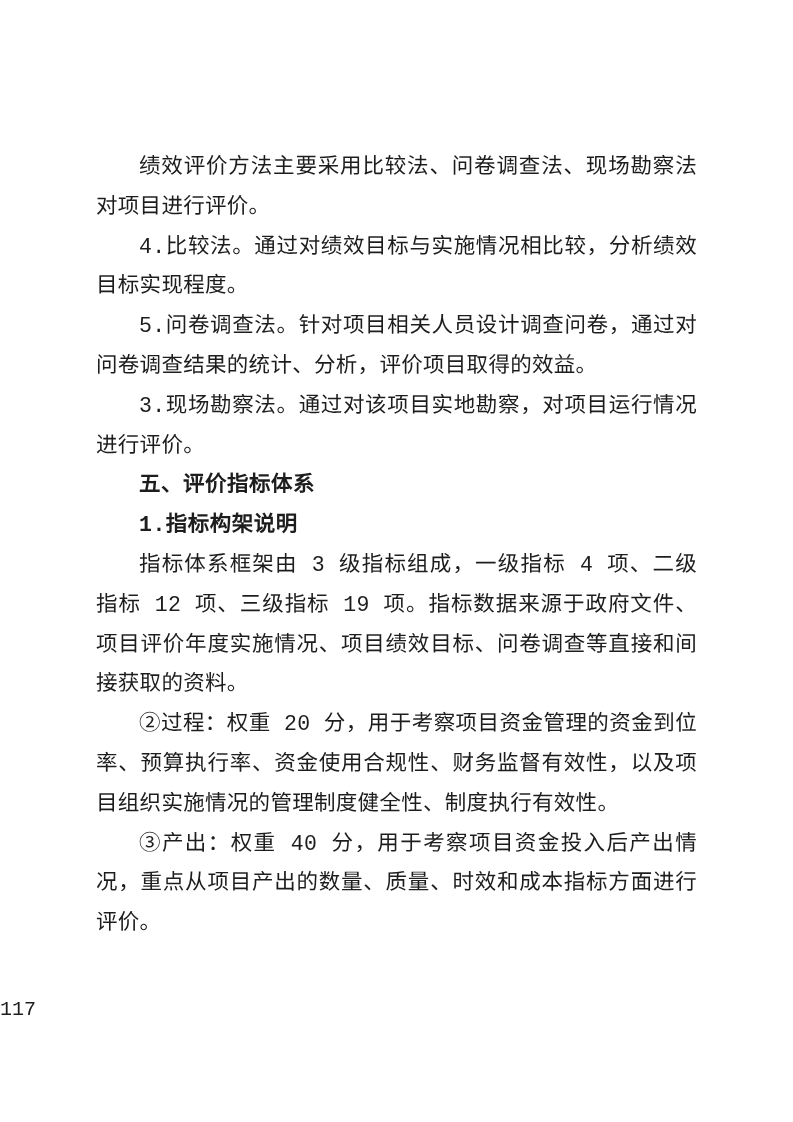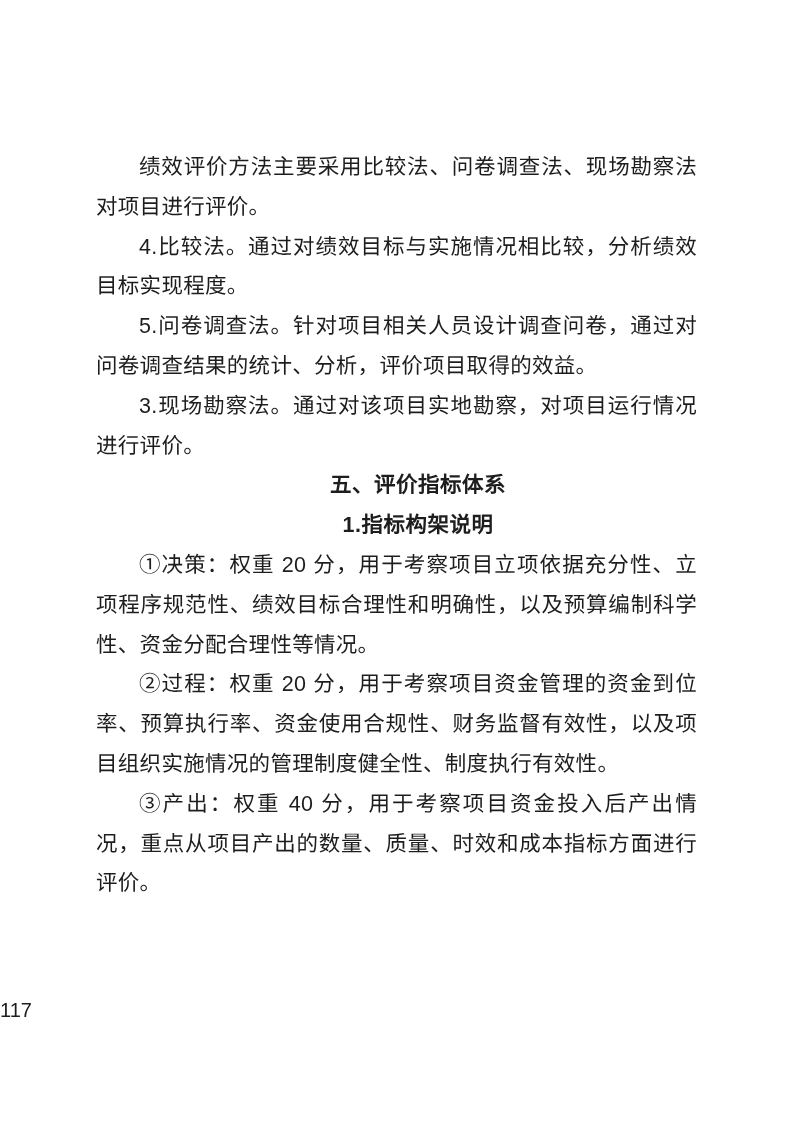--- a/index.html
+++ b/index.html
@@ -5,21 +5,21 @@
   html, body {
     margin: 0;
     padding: 0;
     background: #ffffff;
   }
   .page {
     position: relative;
     width: 793px;
     height: 1122px;
     background: #ffffff;
-    font-family: Liberation Sans, sans-serif;
+    font-family: Liberation Mono, monospace;
     color: #1d1d1d;
     overflow: hidden;
     box-sizing: border-box;
     border-radius: 10px;
   }
   .content {
     position: absolute;
     left: 96px;
     top: 148px;
     width: 601px;
@@ -29,21 +29,21 @@
     padding: 0;
     font-size: 21.5px;
     line-height: 39.8px;
     text-align: justify;
     text-justify: inter-character;
     text-indent: 2em;
     letter-spacing: 0.3px;
   }
   .content p.heading {
     font-weight: bold;
-    text-align: center;
+    text-align: left;
     letter-spacing: 0.5px;
   }
   .page-footer {
     position: absolute;
     left: 0;
     top: 999px;
     width: 793px;
     text-align: left;
     font-size: 20px;
     line-height: 22px;
@@ -54,18 +54,18 @@
 <body>
 
 <div class="page">
   <div class="content">
     <p>绩效评价方法主要采用比较法、问卷调查法、现场勘察法对项目进行评价。</p>
     <p>4.比较法。通过对绩效目标与实施情况相比较，分析绩效目标实现程度。</p>
     <p>5.问卷调查法。针对项目相关人员设计调查问卷，通过对问卷调查结果的统计、分析，评价项目取得的效益。</p>
     <p>3.现场勘察法。通过对该项目实地勘察，对项目运行情况进行评价。</p>
     <p class="heading">五、评价指标体系</p>
     <p class="heading">1.指标构架说明</p>
-    <p>①决策：权重 20 分，用于考察项目立项依据充分性、立项程序规范性、绩效目标合理性和明确性，以及预算编制科学性、资金分配合理性等情况。</p>
+    <p>指标体系框架由 3 级指标组成，一级指标 4 项、二级指标 12 项、三级指标 19 项。指标数据来源于政府文件、项目评价年度实施情况、项目绩效目标、问卷调查等直接和间接获取的资料。</p>
     <p>②过程：权重 20 分，用于考察项目资金管理的资金到位率、预算执行率、资金使用合规性、财务监督有效性，以及项目组织实施情况的管理制度健全性、制度执行有效性。</p>
     <p>③产出：权重 40 分，用于考察项目资金投入后产出情况，重点从项目产出的数量、质量、时效和成本指标方面进行评价。</p>
   </div>
   <div class="page-footer">117</div>
 </div>
 
 </body></html>

